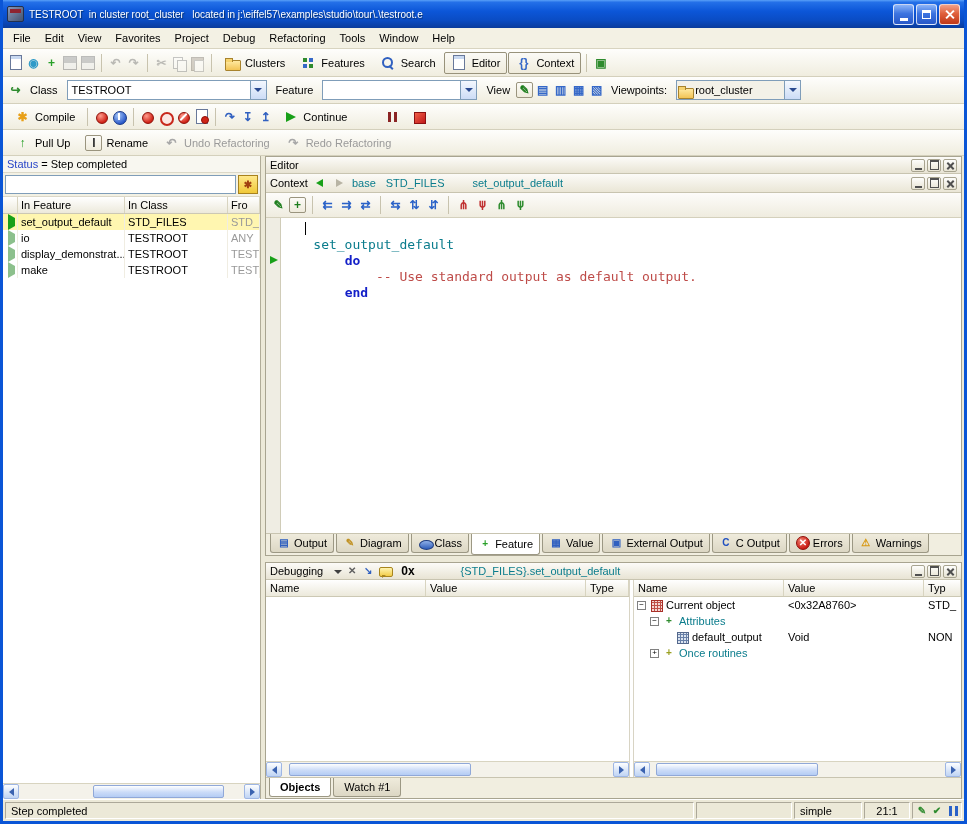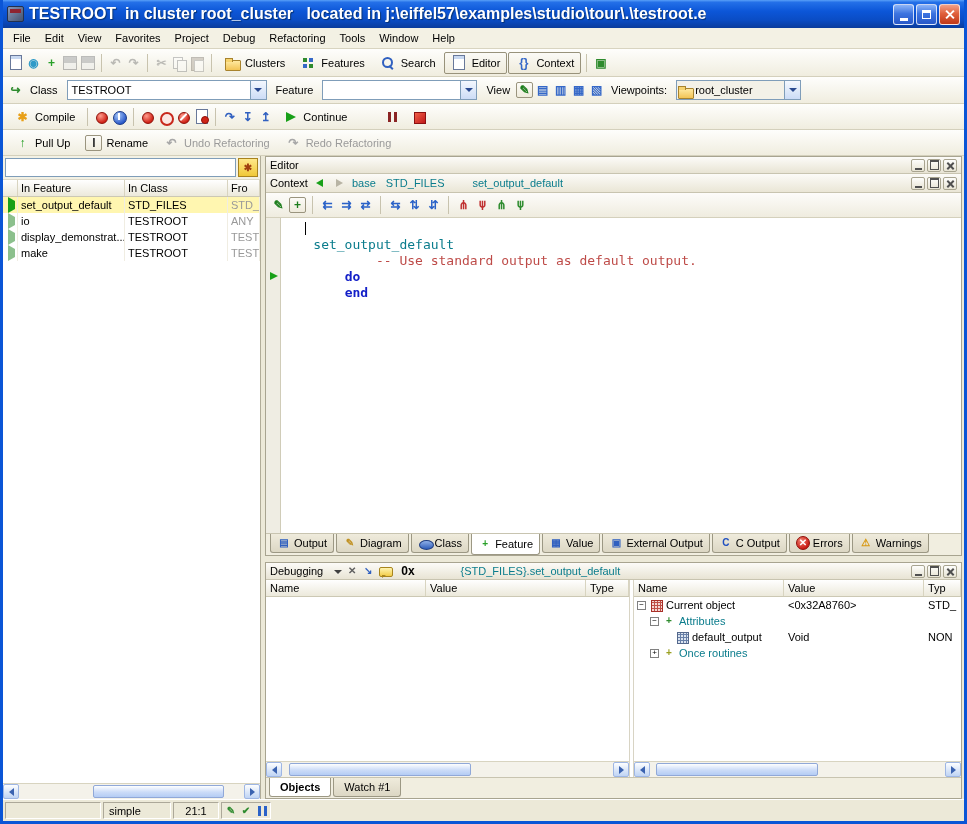--- a/index.html
+++ b/index.html
@@ -1,19 +1,19 @@
 <!DOCTYPE html>
 <html><head>
 <meta charset="utf-8">
 <style>
 *{box-sizing:border-box;margin:0;padding:0}
 html,body{width:967px;height:824px;overflow:hidden;font-family:"Liberation Sans",sans-serif;font-size:11px;color:#000;background:#ECE9D8}
 .frame{position:absolute;inset:0;display:flex;flex-direction:column;background:#ECE9D8;border:3px solid #0A55D6;border-top:none}
 
-.titlebar{height:28px;flex:none;display:flex;align-items:center;padding:0 4px;color:#fff;font-weight:bold;font-size:16px;text-shadow:1px 1px 1px #06306E;background:linear-gradient(180deg,#5AA0F8 0%,#2470E8 8%,#0C56D8 40%,#0A4CC4 72%,#0A3C9C 100%)}
+.titlebar{height:28px;flex:none;display:flex;align-items:center;padding:0 4px;color:#fff;font-weight:normal;font-size:10px;text-shadow:1px 1px 1px #06306E;background:linear-gradient(180deg,#5AA0F8 0%,#2470E8 8%,#0C56D8 40%,#0A4CC4 72%,#0A3C9C 100%)}
 .app-icon{width:17px;height:16px;margin-right:5px;border:1px solid #23304C;border-radius:2px;background:linear-gradient(135deg,#8898B8,#45536E);position:relative;flex:none}
 .app-icon::before{content:"";position:absolute;left:2px;top:2px;right:2px;height:4px;background:#8E2430}
 .title-text{white-space:pre;overflow:hidden;text-overflow:ellipsis}
 .winbtns{margin-left:auto;display:flex;gap:2px}
 .wbtn{width:21px;height:21px;border-radius:3px;border:1px solid rgba(255,255,255,.75);display:flex;align-items:center;justify-content:center;position:relative;background:linear-gradient(180deg,#8CB4F8,#3C74E0 45%,#2858C8)}
 .wbtn.close{background:linear-gradient(180deg,#F0A088,#E0603C 45%,#C03818)}
 .g-min{width:8px;height:3px;background:#fff;margin-top:10px}
 .g-max{width:9px;height:9px;border:1px solid #fff;border-top-width:3px}
 .g-close{position:relative;width:11px;height:11px}
 .g-close::before,.g-close::after{content:"";position:absolute;left:5px;top:0;width:2px;height:11px;background:#fff}
@@ -304,20 +304,23 @@
       </span>
       <span class="tbbtn dis">
         <span class="mi mi-glyph" style="color: rgb(168, 168, 168);">↷</span>
         <span class="tbtext">Redo Refactoring</span>
       </span>
     </div>
 
   <div class="main">
 
     <div class="left-panel">
+      <div class="stack-status">
+        <span class="st-label">Status</span><span> = Step completed</span>
+      </div>
       <div class="stack-input-row">
         <input class="stack-input" value="" style="">
         <span class="stack-btn">✱</span>
       </div>
       <div class="stack-table" id="stack-table">
           <div class="stack-header">
             <span></span>
             <span>In Feature</span>
             <span>In Class</span>
             <span>Fro</span>
@@ -416,28 +419,28 @@
           <div class="code-lines" id="code-lines">
               <div class="code-row">
                 <span class="g-cell"></span>
                 <span class="code-text"><span class="tok-plain">   </span><span class="caret"></span></span>
               </div>
               <div class="code-row">
                 <span class="g-cell"></span>
                 <span class="code-text"><span class="tok-plain">    </span><span class="tok-feature">set_output_default</span></span>
               </div>
               <div class="code-row">
-                <span class="g-cell"></span>
-                <span class="code-text"><span class="tok-plain">            </span><span class="tok-comment">-- Use standard output as default output.</span></span>
-              </div>
-              <div class="code-row">
                 <span class="g-cell">
                   <span class="g-arrow"></span>
                 </span>
                 <span class="code-text"><span class="tok-plain">        </span><span class="tok-keyword">do</span></span>
+              </div>
+              <div class="code-row">
+                <span class="g-cell"></span>
+                <span class="code-text"><span class="tok-plain">            </span><span class="tok-comment">-- Use standard output as default output.</span></span>
               </div>
               <div class="code-row">
                 <span class="g-cell"></span>
                 <span class="code-text"><span class="tok-plain">        </span><span class="tok-keyword">end</span></span>
               </div>
             </div>
         </div>
         <div class="etabs" id="etabs">
             <span class="etab">
               <span class="mi mi-glyph small" style="color: rgb(48, 96, 192);">▤</span>
@@ -582,20 +585,21 @@
             <span class="btab">
               <span>Watch #1</span>
             </span>
           </div>
       </div>
 
     </div>
   </div>
 
   <div class="statusbar">
+    <span class="sseg msg">Step completed</span>
     <span class="sseg prog"></span>
     <span class="sseg mode">simple</span>
     <span class="sseg pos">21:1</span>
     <span class="sicons" id="status-icons">
         <span class="mi mi-glyph small" style="color: rgb(46, 139, 46);">✎</span>
         <span class="mi mi-glyph small" style="color: rgb(46, 139, 46);">✔</span>
         <span class="mi mi-pause-blue small"></span>
       </span>
   </div>
 

